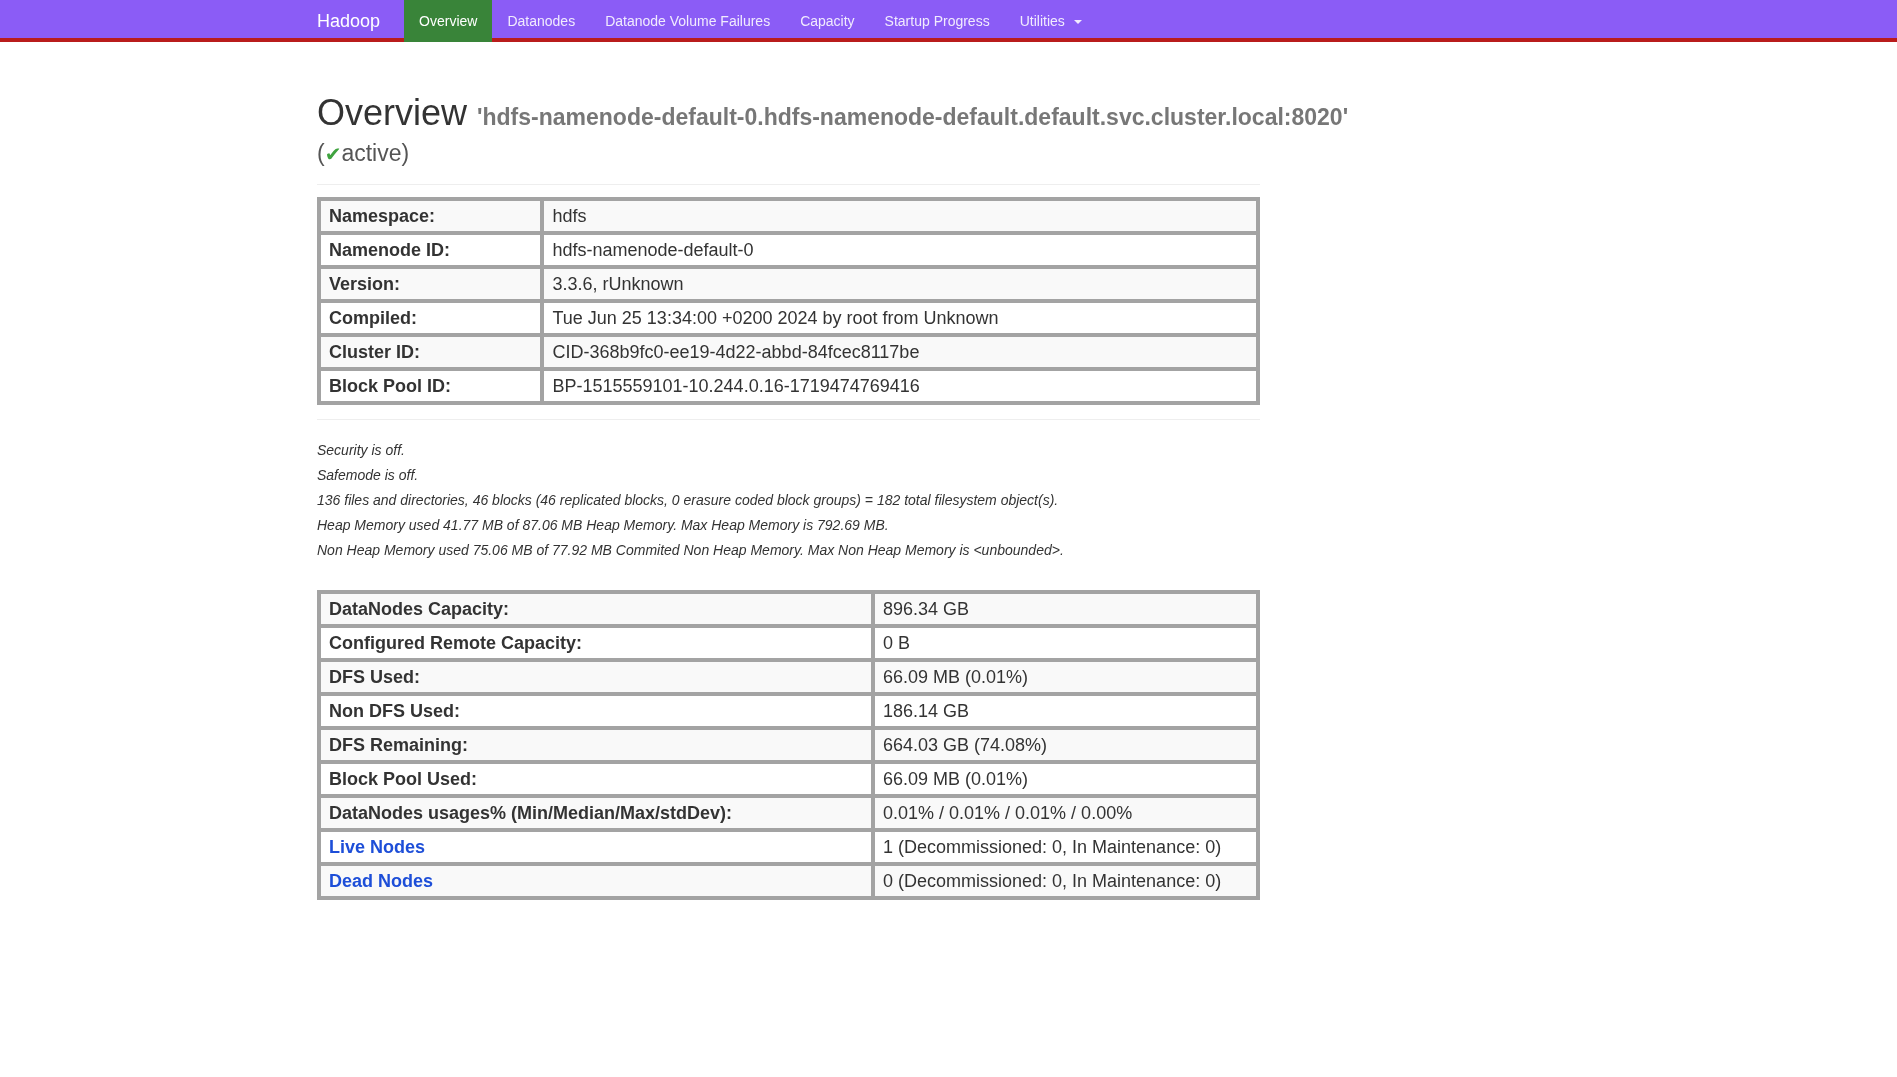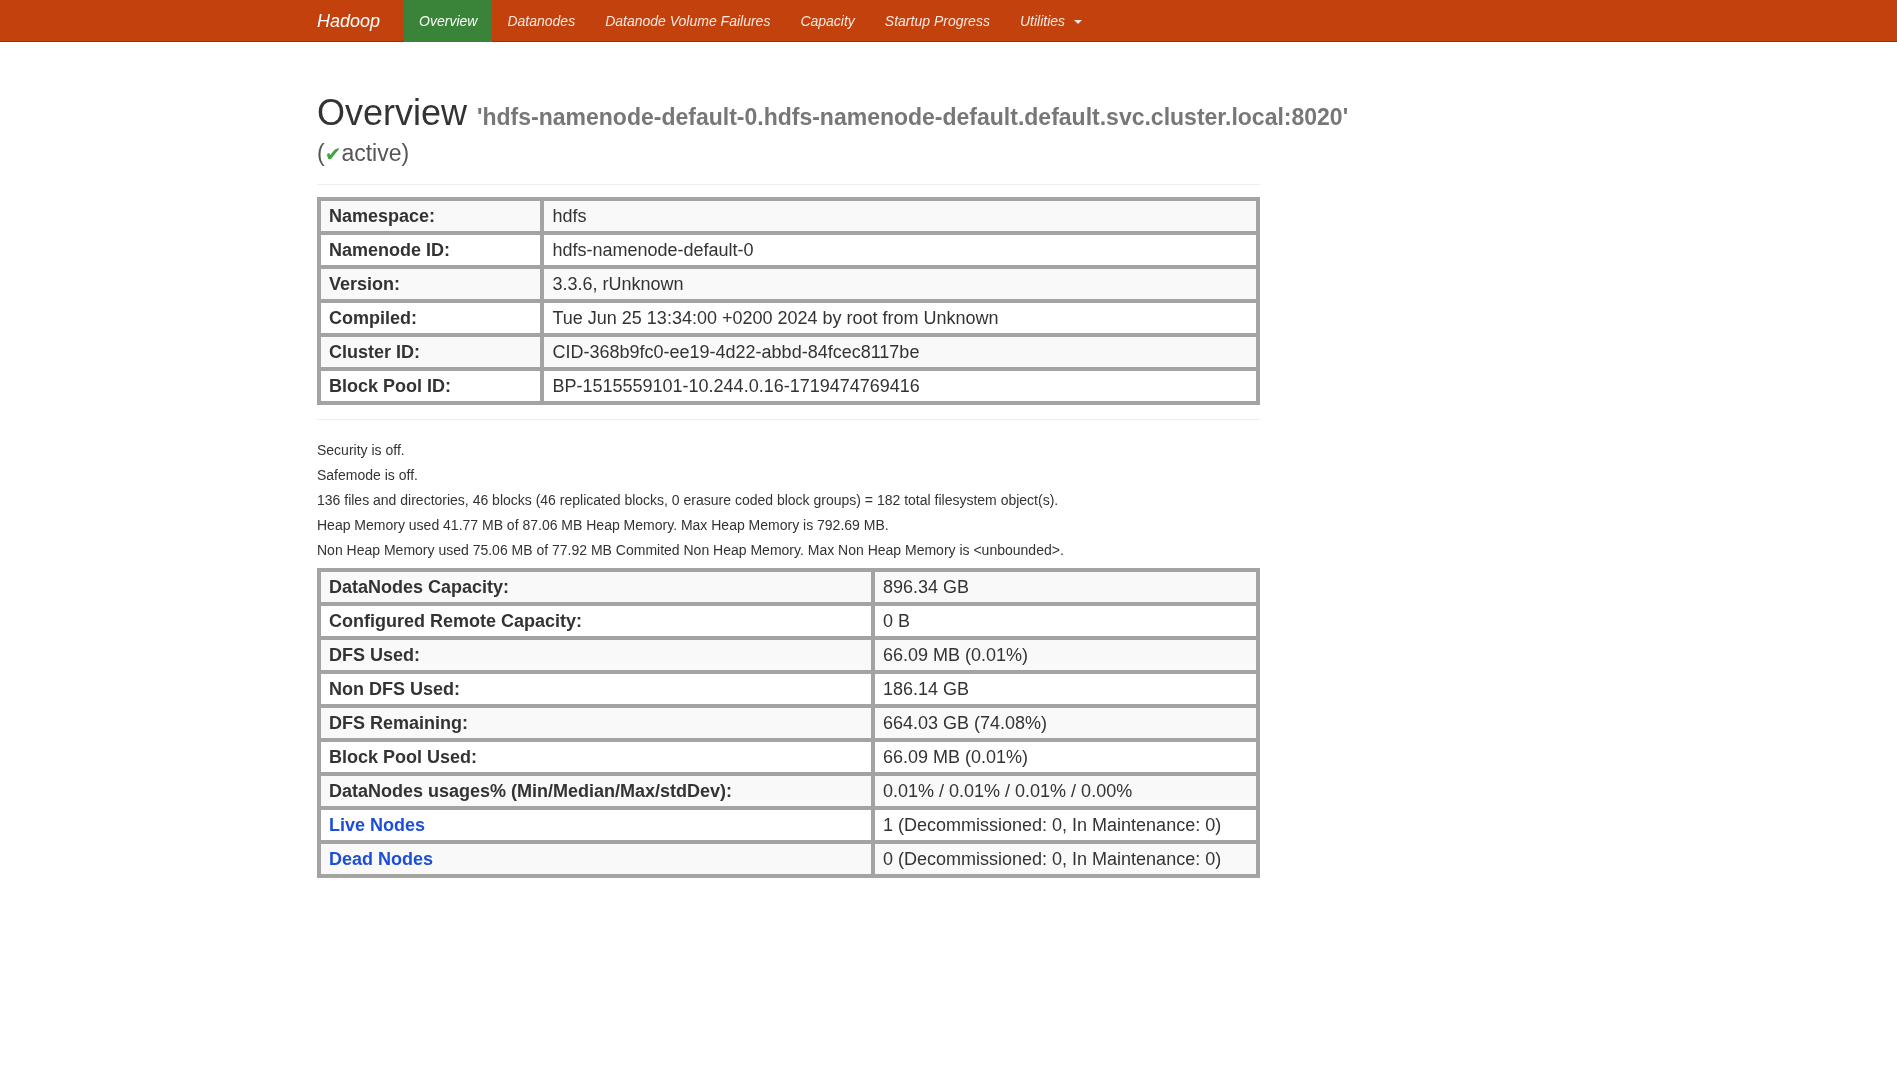--- a/index.html
+++ b/index.html
@@ -10,23 +10,22 @@
     background: #ffffff;
     font-family: "Liberation Sans", "DejaVu Sans", sans-serif;
     font-size: 14px;
     color: #333;
   }
 
   
   .navbar {
     width: 100%;
     height: 42px;
-    background: #c2410c;
-    border-bottom: 1px solid #b91c1c;
-    font-style: italic;
+    background: #8b5cf6;
+    border-bottom: 4px solid #b91c1c;
   }
   .navbar-inner {
     margin-left: 317px;
     width: 1000px;
     height: 42px;
     display: flex;
     align-items: stretch;
   }
   .brand {
     color: #ffffff;
@@ -126,21 +125,21 @@
     color: #333;
   }
   .section-title-rule { margin: 14px 0 20px 0; }
 
   .summary-line {
     font-size: 14px;
     line-height: 20px;
     color: #333;
     margin-bottom: 5px;
   }
-  .summary-lines { margin-bottom: 8px; }
+  .summary-lines { margin-bottom: 30px; font-style: italic; }
 
   a.table-link {
     color: #1d4ed8;
     text-decoration: none;
     cursor: pointer;
     font-weight: bold;
   }
 </style>
 </head>
 <body>

